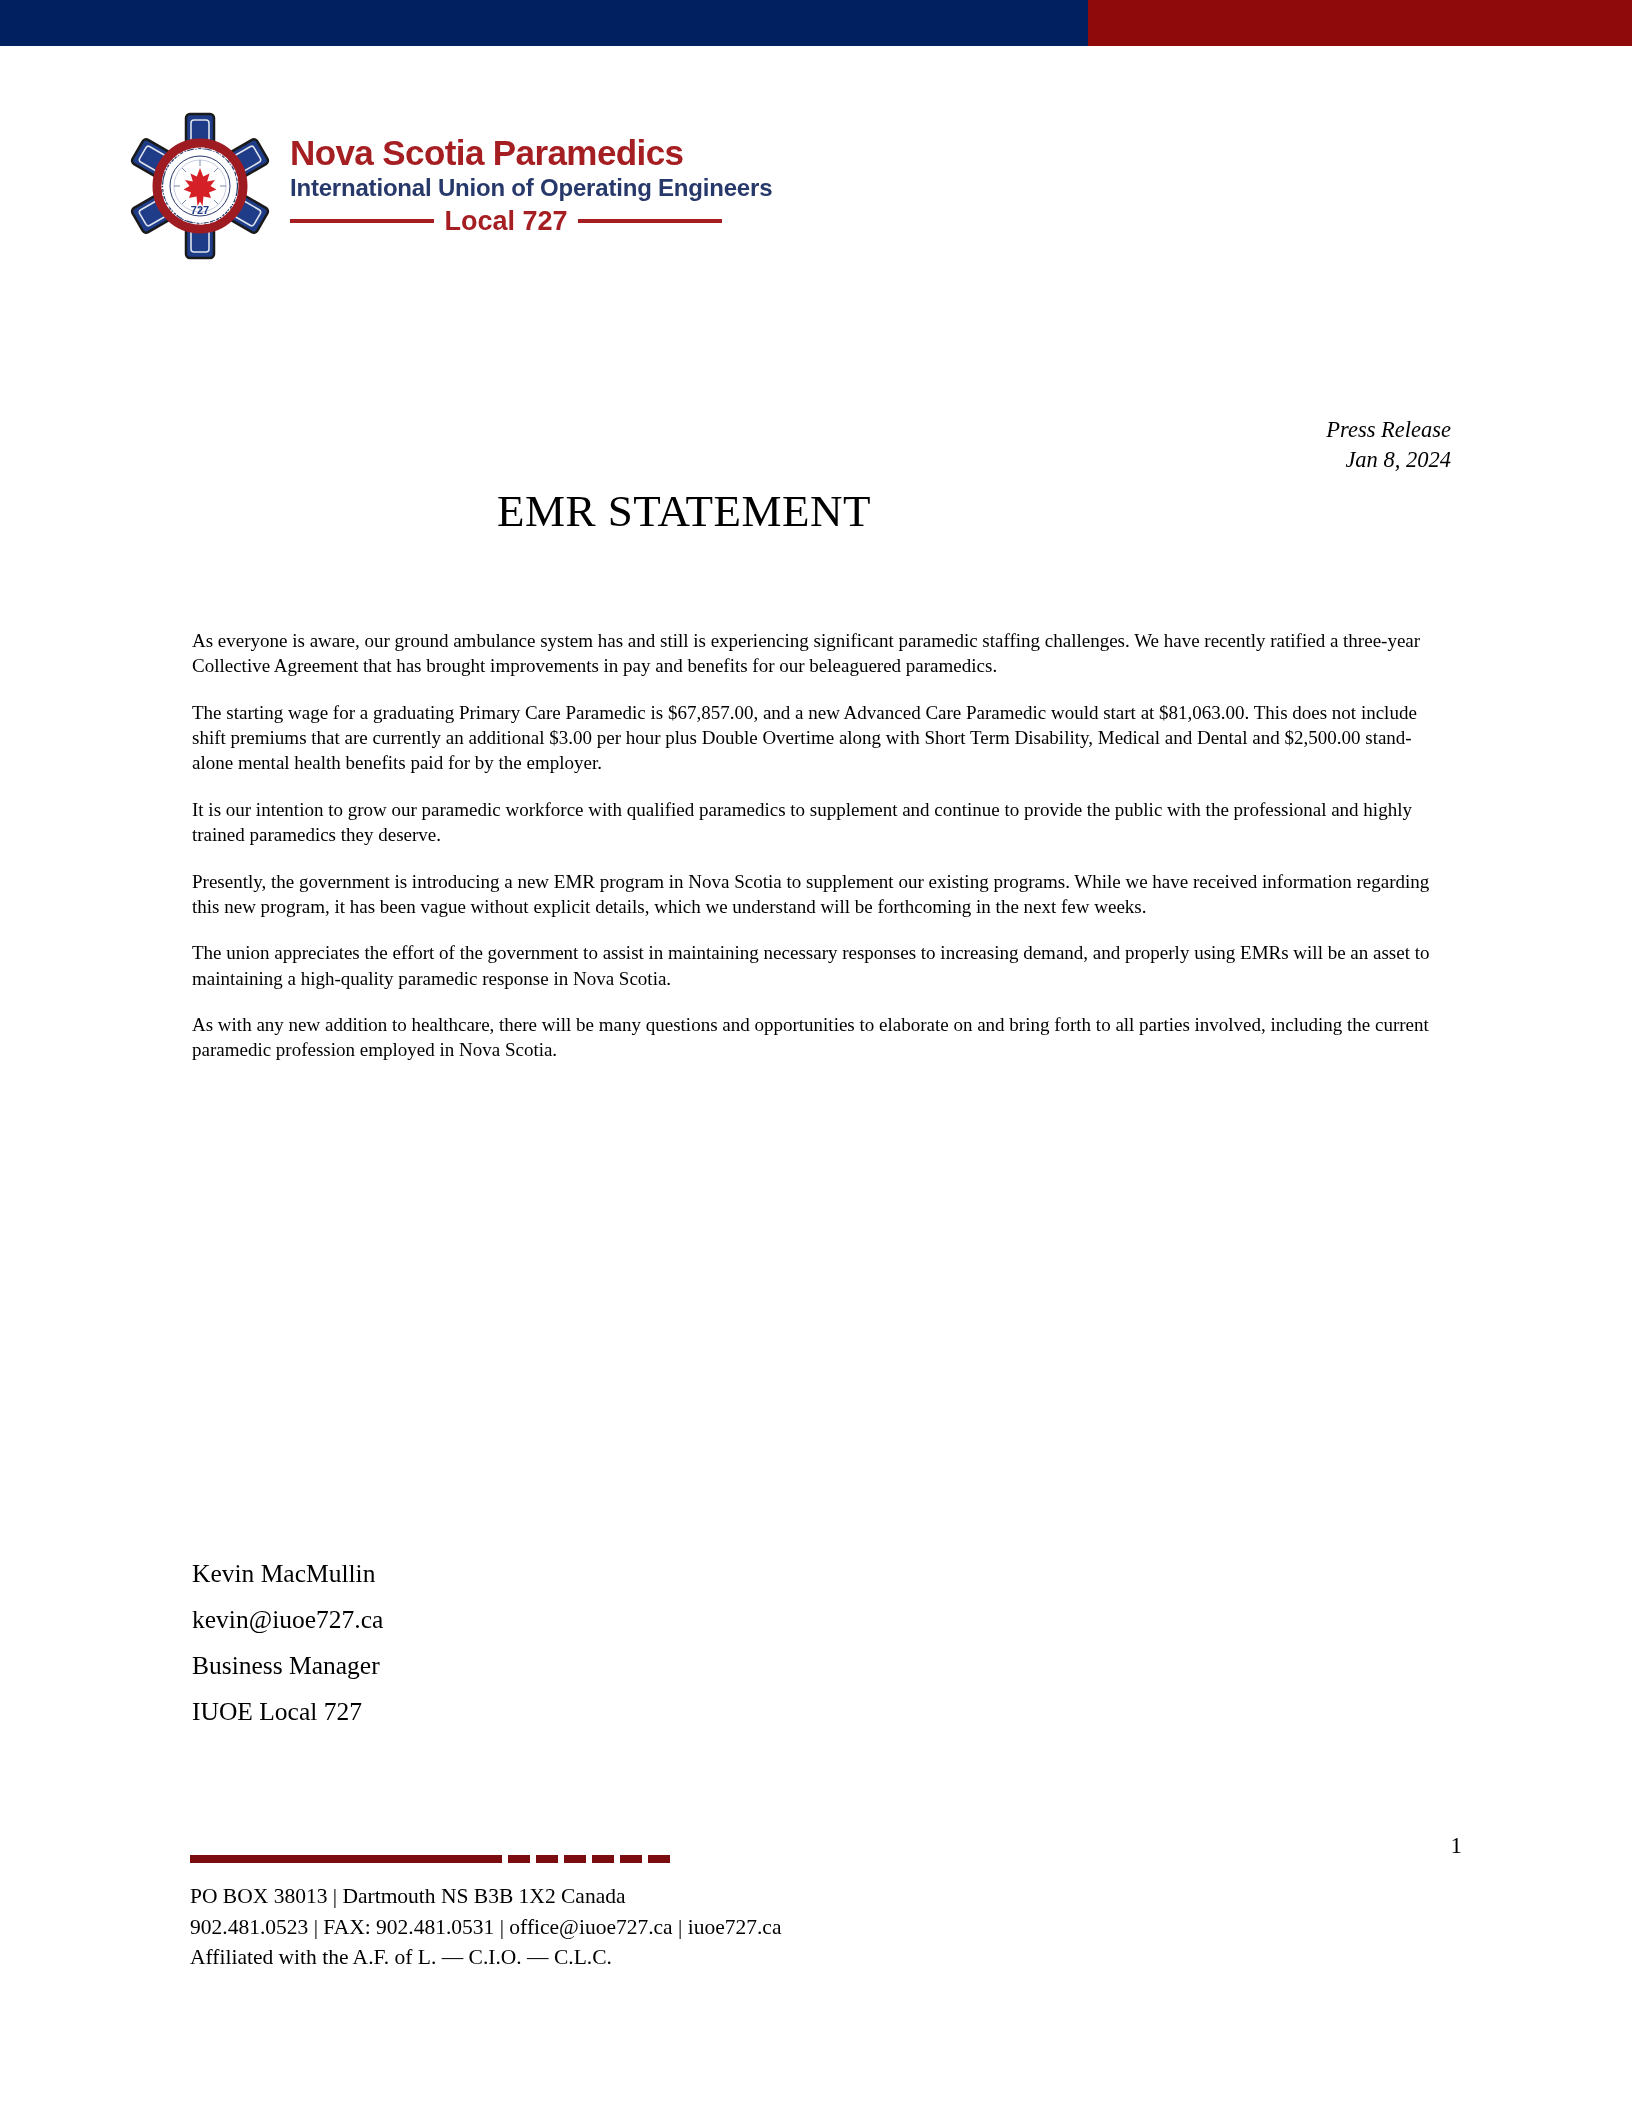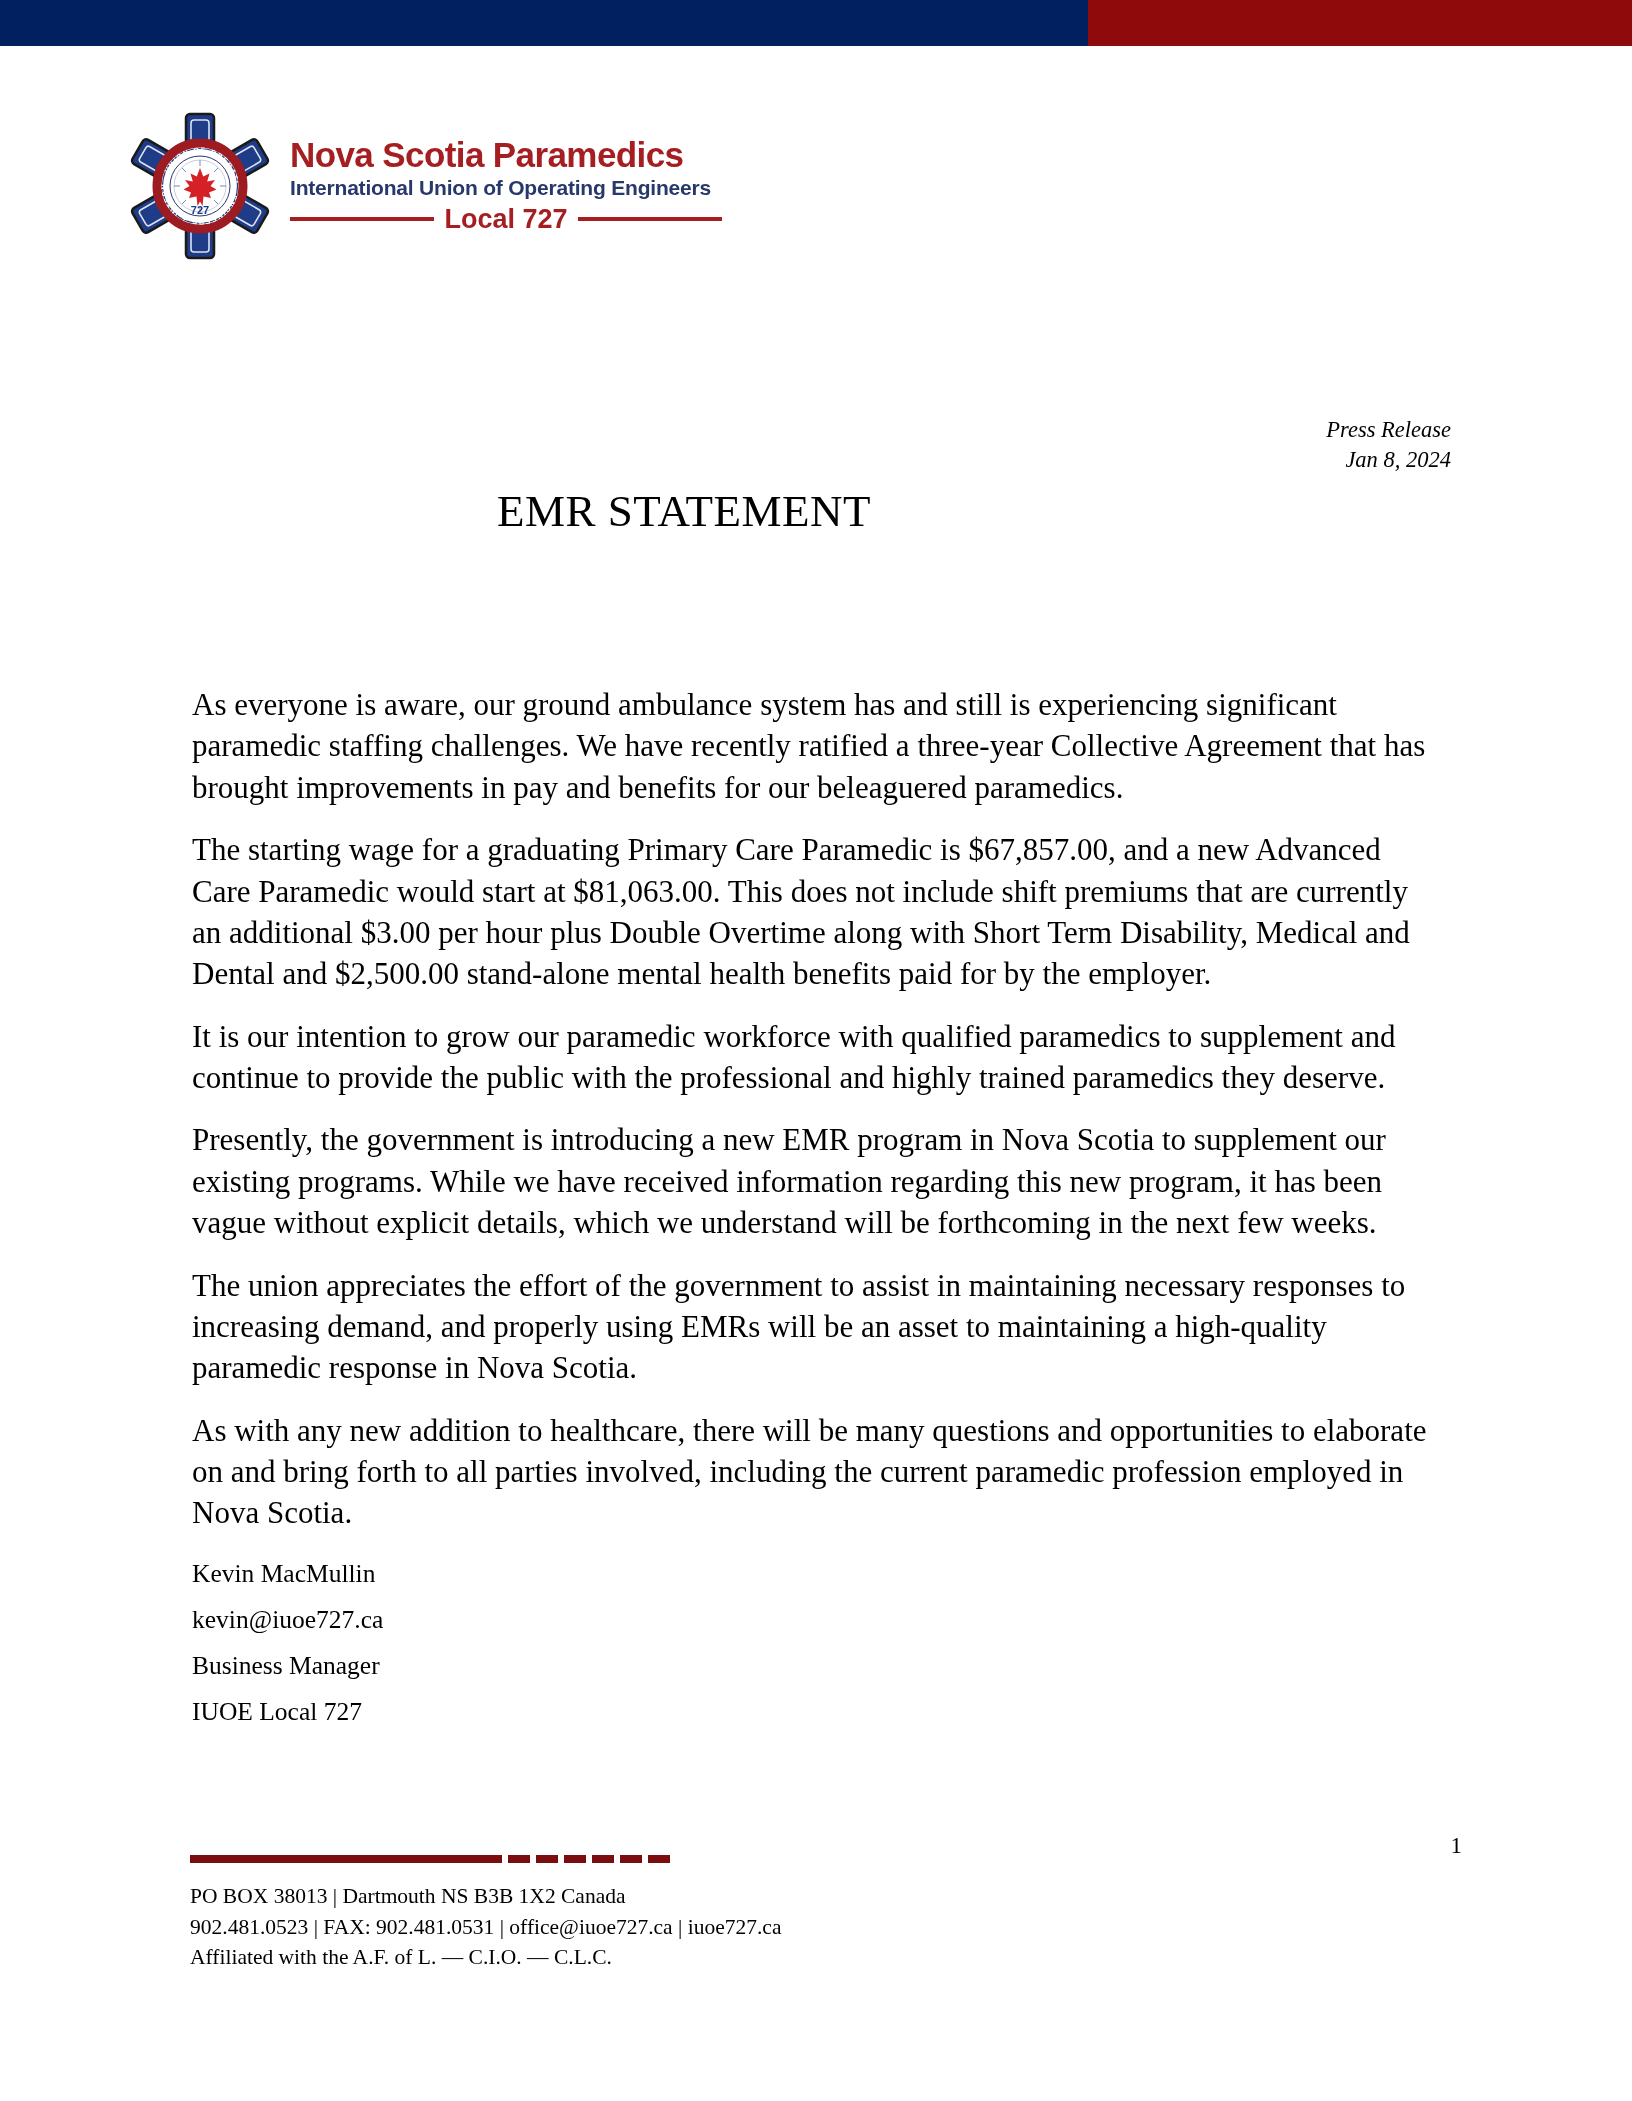--- a/index.html
+++ b/index.html
@@ -62,21 +62,21 @@
   }
   .logo-line1 {
     font-size: 35px;
     font-weight: bold;
     color: #A51E22;
     letter-spacing: -0.6px;
     line-height: 1.05;
     white-space: nowrap;
   }
   .logo-line2 {
-    font-size: 21px;
+    font-size: 24px;
     font-weight: bold;
     color: #27386B;
     letter-spacing: -0.2px;
     line-height: 1.15;
     margin-top: 2px;
     white-space: nowrap;
   }
   .logo-line3 {
     display: flex;
     align-items: center;
@@ -116,23 +116,23 @@
     width: 1368px;
     text-align: center;
     font-size: 45px;
     letter-spacing: 0.5px;
   }
 
   
   #body-copy {
     position: absolute;
     left: 192px;
-    top: 684px;
+    top: 628px;
     width: 1250px;
-    font-size: 31px;
+    font-size: 19px;
     line-height: 1.335;
   }
   #body-copy p {
     margin: 0 0 21px 0;
   }
 
   
   #signature {
     position: absolute;
     left: 192px;

